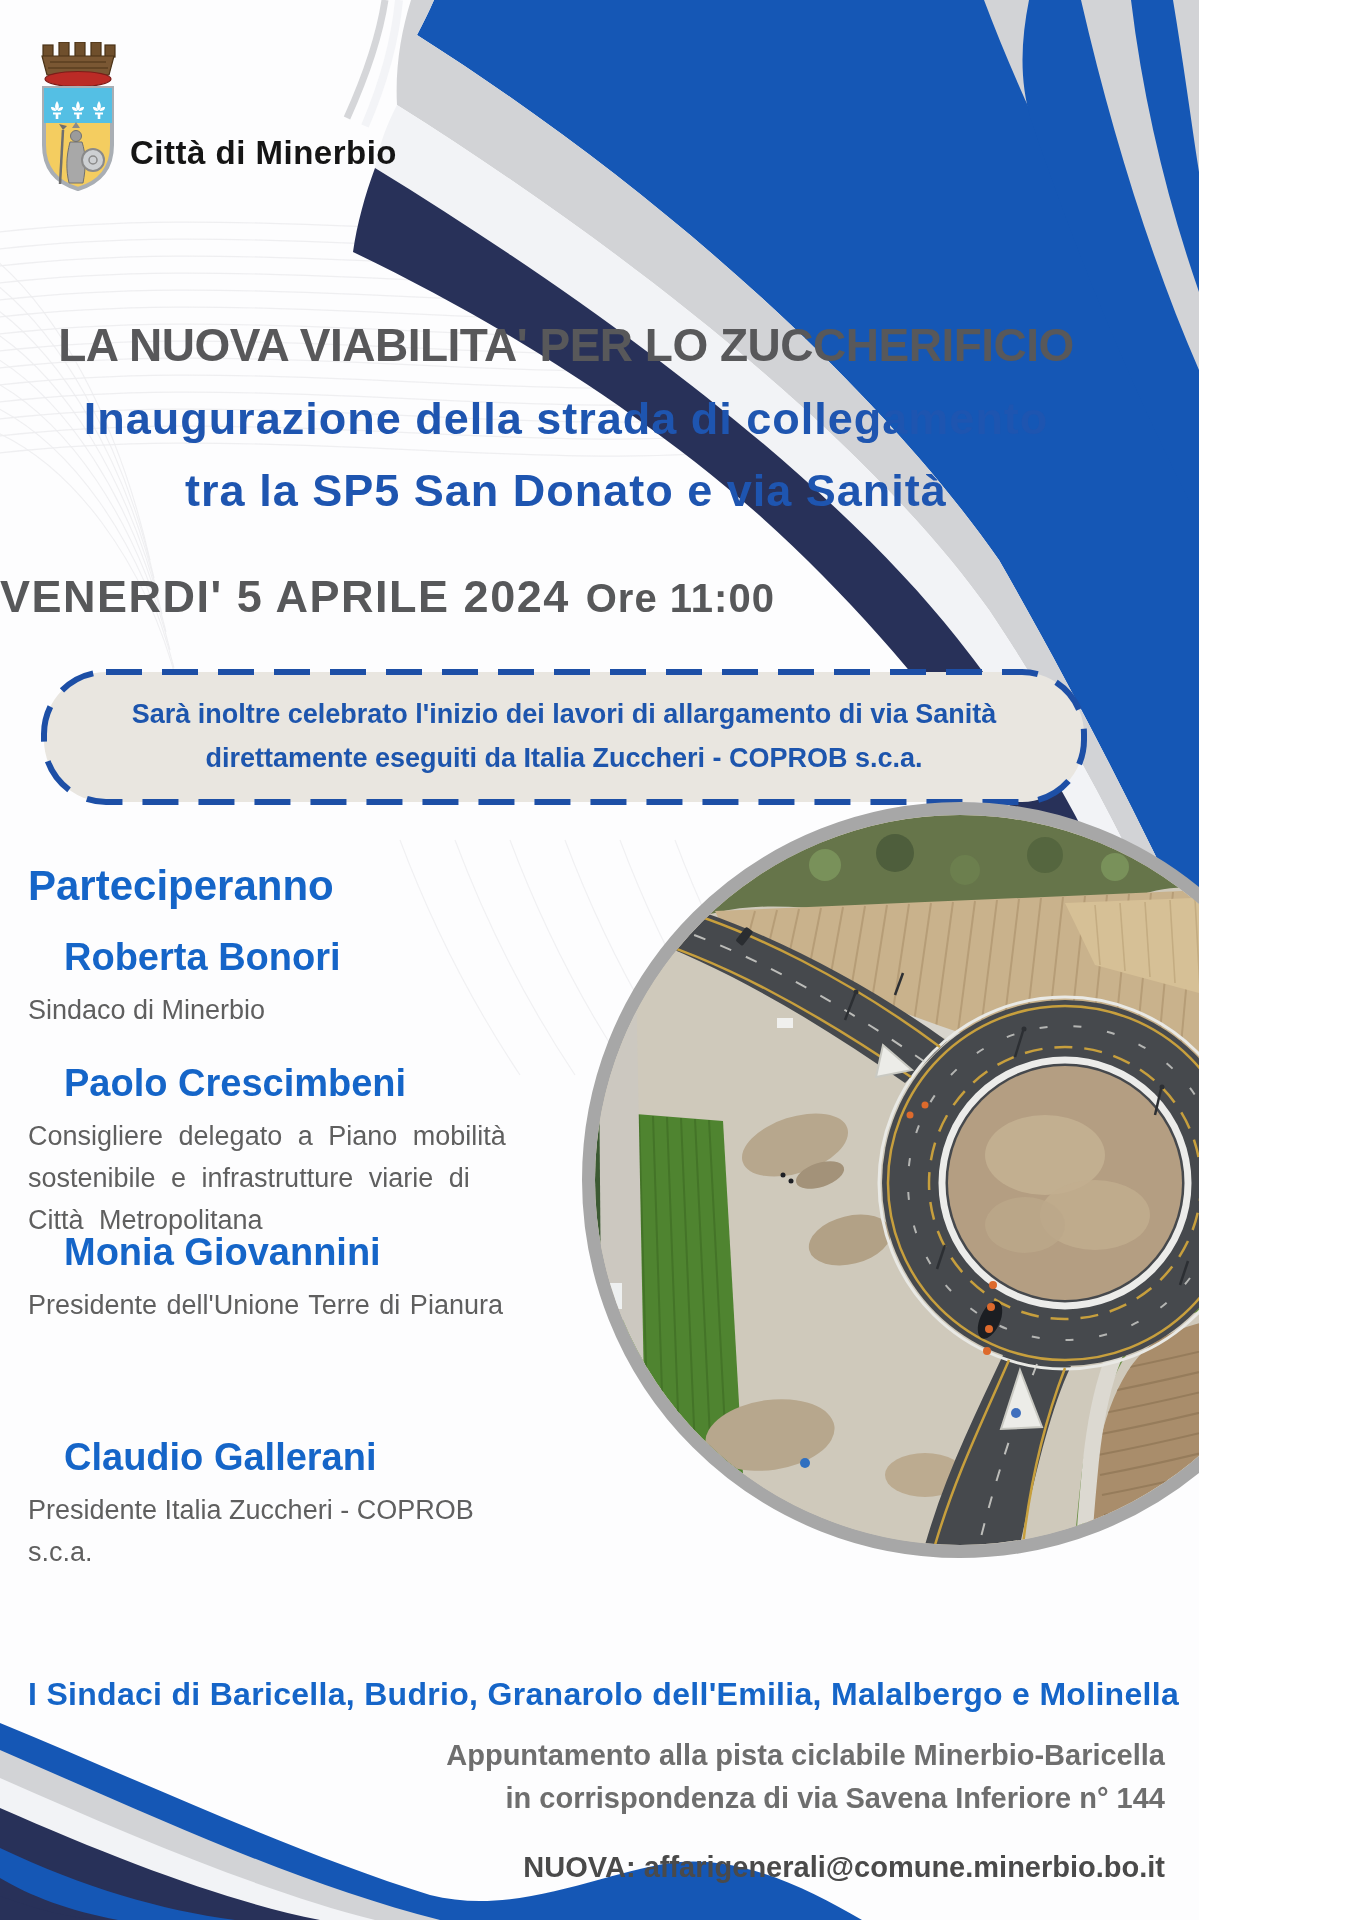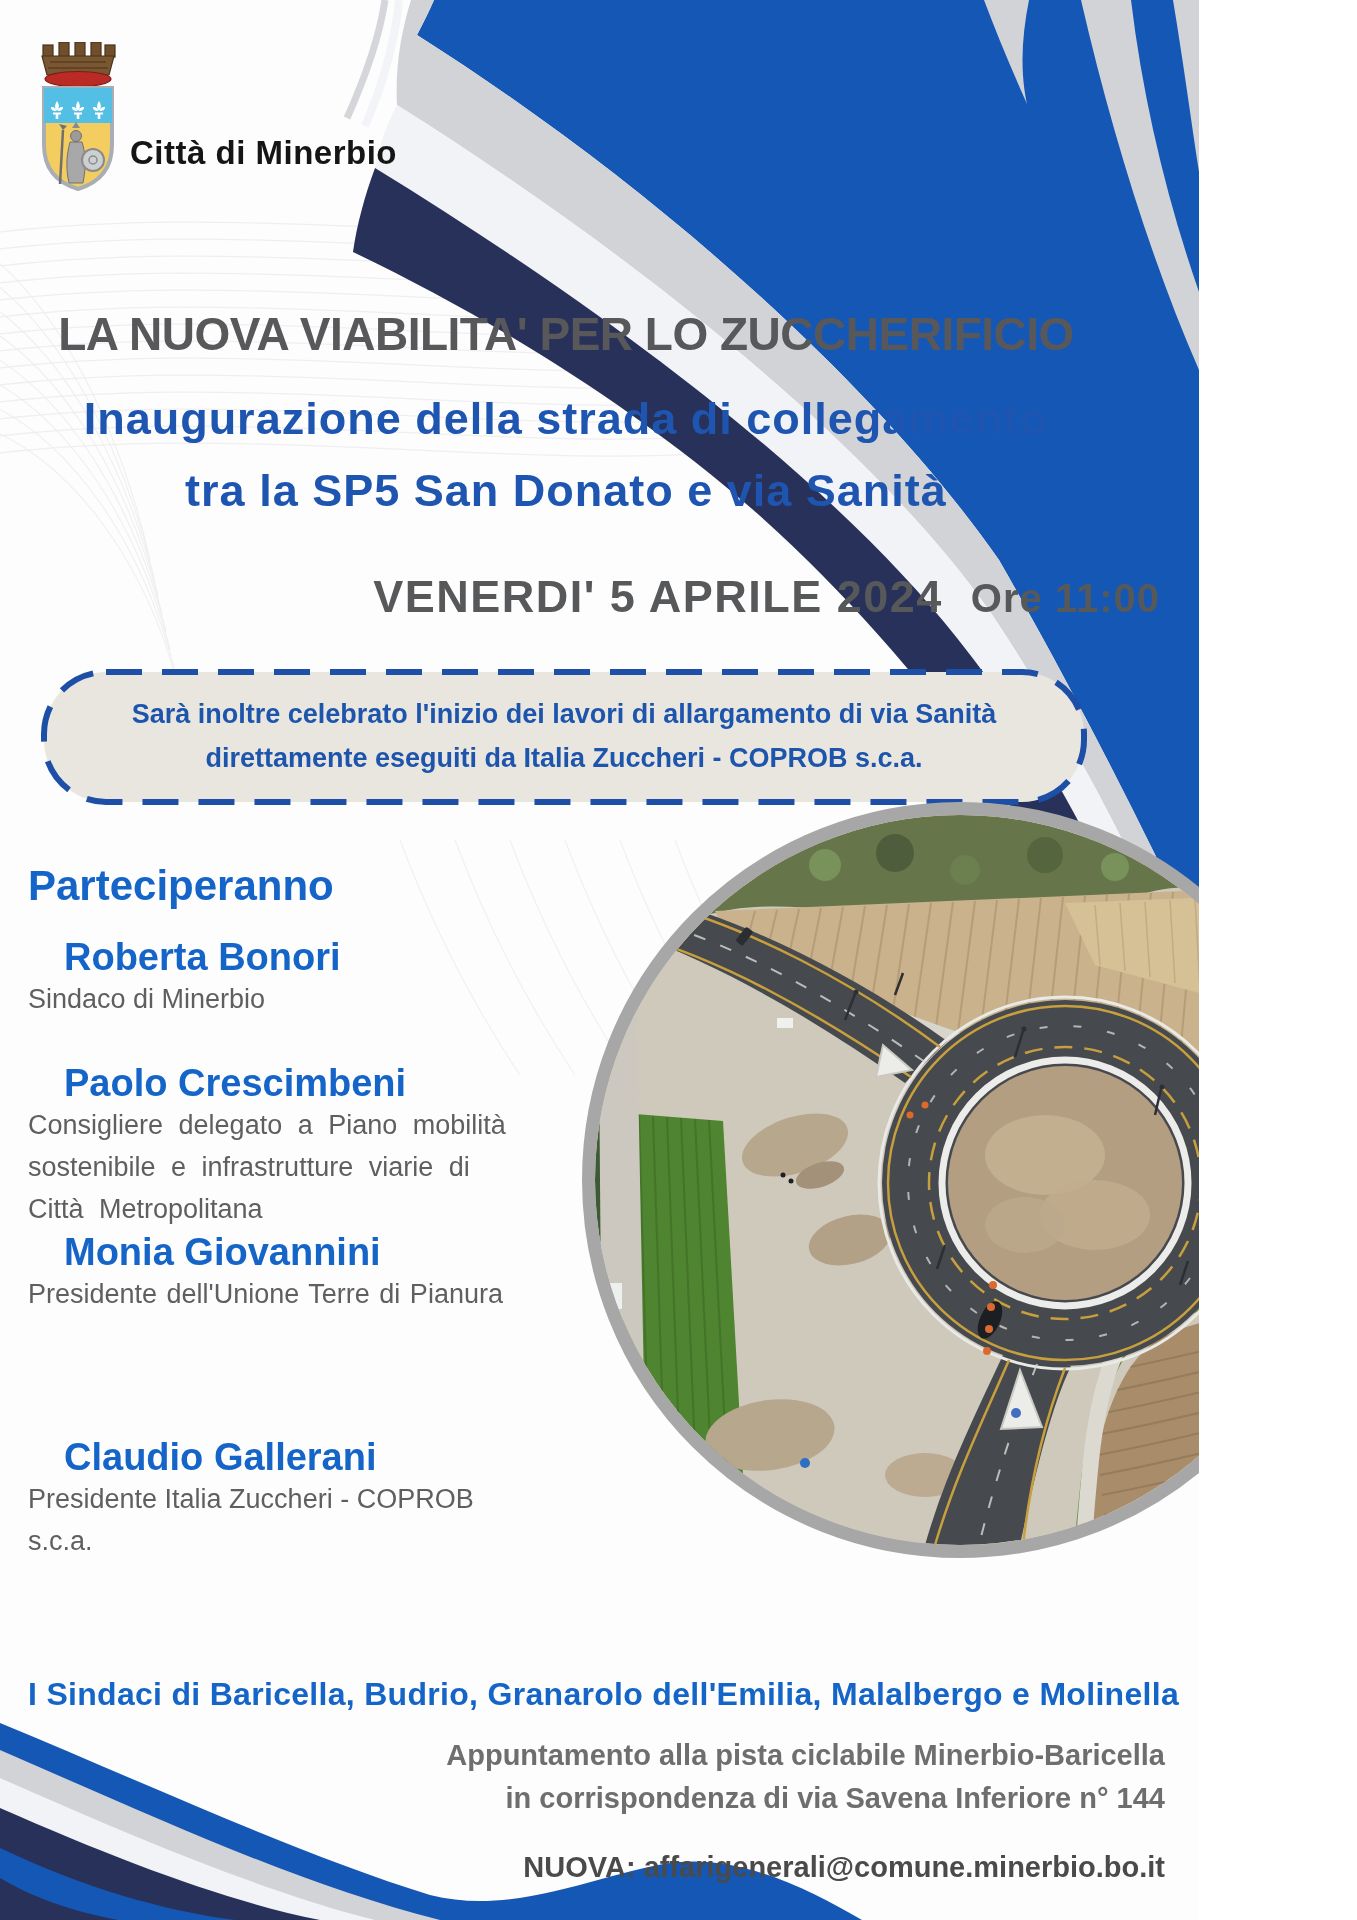--- a/index.html
+++ b/index.html
@@ -6,39 +6,39 @@
   .poster{position:relative;width:1199px;height:1920px;overflow:hidden;background:#fdfdfe;
           font-family:"Liberation Sans","DejaVu Sans",sans-serif;}
   .abs{position:absolute;margin:0;}
   svg{display:block;}
 
   
   .muni-name{left:130px;top:134px;font-size:33px;font-weight:bold;color:#151515;letter-spacing:.5px;}
 
   
   .headline-wrap{left:0;top:0;width:1132px;text-align:center;}
-  .title{position:absolute;left:0;top:276px;width:100%;font-size:46px;font-weight:bold;color:#58585a;
+  .title{position:absolute;left:0;top:287px;width:100%;font-size:46px;font-weight:bold;color:#58585a;
          letter-spacing:-.5px;}
   .sub1{position:absolute;left:0;top:393px;width:100%;font-size:45px;font-weight:bold;color:#1e55b0;letter-spacing:1px;}
   .sub2{position:absolute;left:0;top:465px;width:100%;font-size:45px;font-weight:bold;color:#1e55b0;letter-spacing:1px;}
-  .daterow{position:absolute;left:0;top:571px;width:100%;display:flex;justify-content:flex-end;align-items:baseline;gap:28px;margin-left:28px;}
+  .daterow{position:absolute;left:0;top:571px;width:100%;display:flex;justify-content:flex-start;align-items:baseline;gap:16px;}
   .date{font-size:45px;font-weight:bold;color:#57585a;letter-spacing:1.5px;}
   .time{font-size:40px;font-weight:bold;color:#57585a;letter-spacing:1px;}
 
   
   .notice{left:40px;top:668px;width:1048px;height:138px;}
   .notice .txt{position:absolute;left:0;top:24px;width:100%;text-align:center;
                font-size:27px;font-weight:bold;color:#1d55ad;line-height:44px;}
 
   
   .part-heading{left:28px;top:862px;font-size:42px;font-weight:bold;color:#1565c8;}
   #people{left:28px;top:0;width:500px;height:1920px;}
   .person{position:absolute;left:0;width:500px;}
   .person .name{font-size:38px;font-weight:bold;color:#1565c8;line-height:42px;margin-left:36px;}
-  .person .role{font-size:27px;color:#5f5f5f;line-height:42px;white-space:pre-line;width:486px;}
+  .person .role{margin-top:11px;font-size:27px;color:#5f5f5f;line-height:42px;white-space:pre-line;width:486px;}
   .person:nth-child(1){top:936px;}
   .person:nth-child(2){top:1062px;}
   .person:nth-child(3){top:1231px;}
   .person:nth-child(4){top:1436px;}
   .person:nth-child(5){top:1554px;}
   .person:nth-child(2) .role{word-spacing:8px;}
   .person:nth-child(3) .role{word-spacing:2px;}
 
   .mayors{left:28px;top:1676px;width:1320px;font-size:32px;font-weight:bold;color:#1565c8;letter-spacing:.3px;}
 

